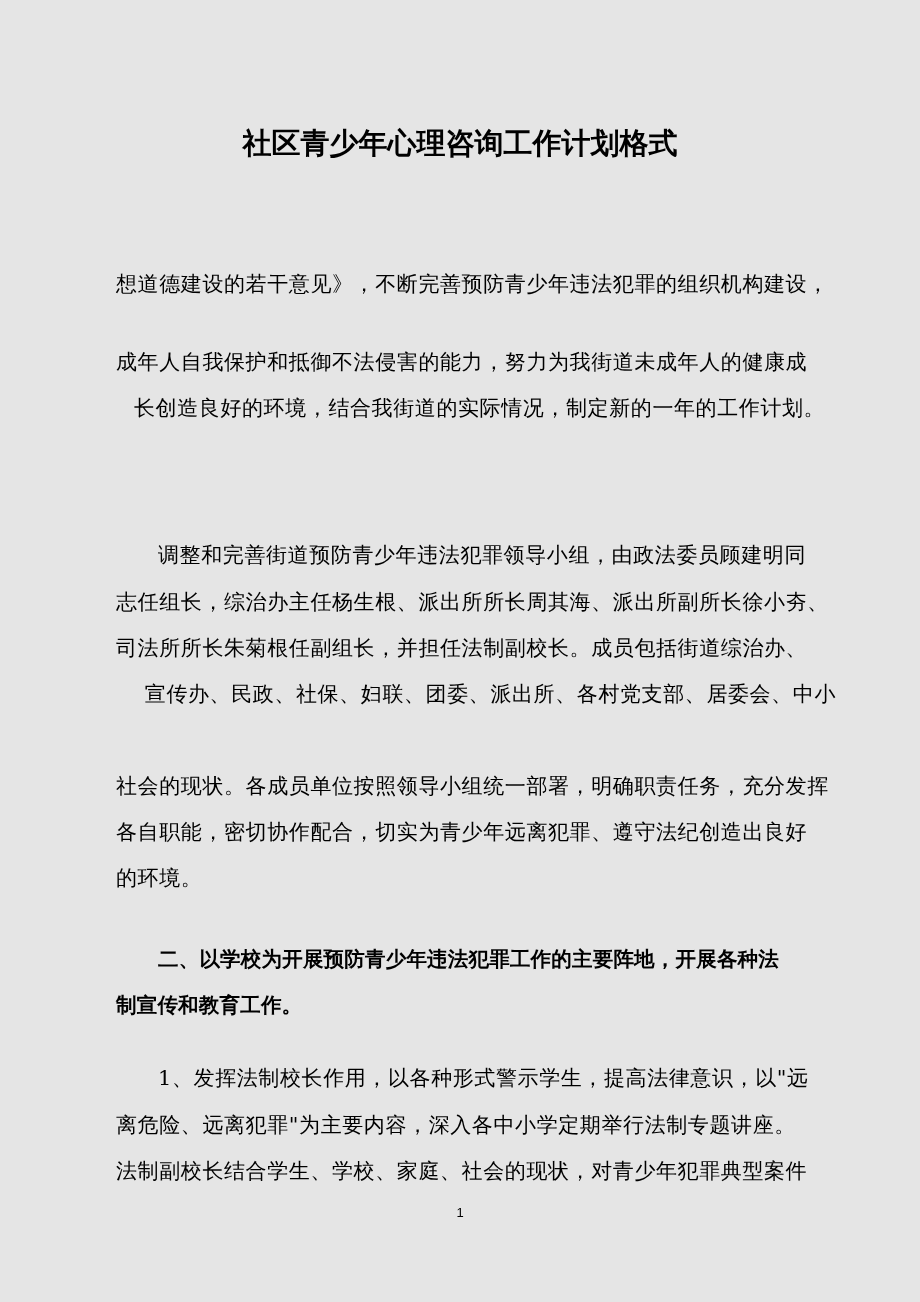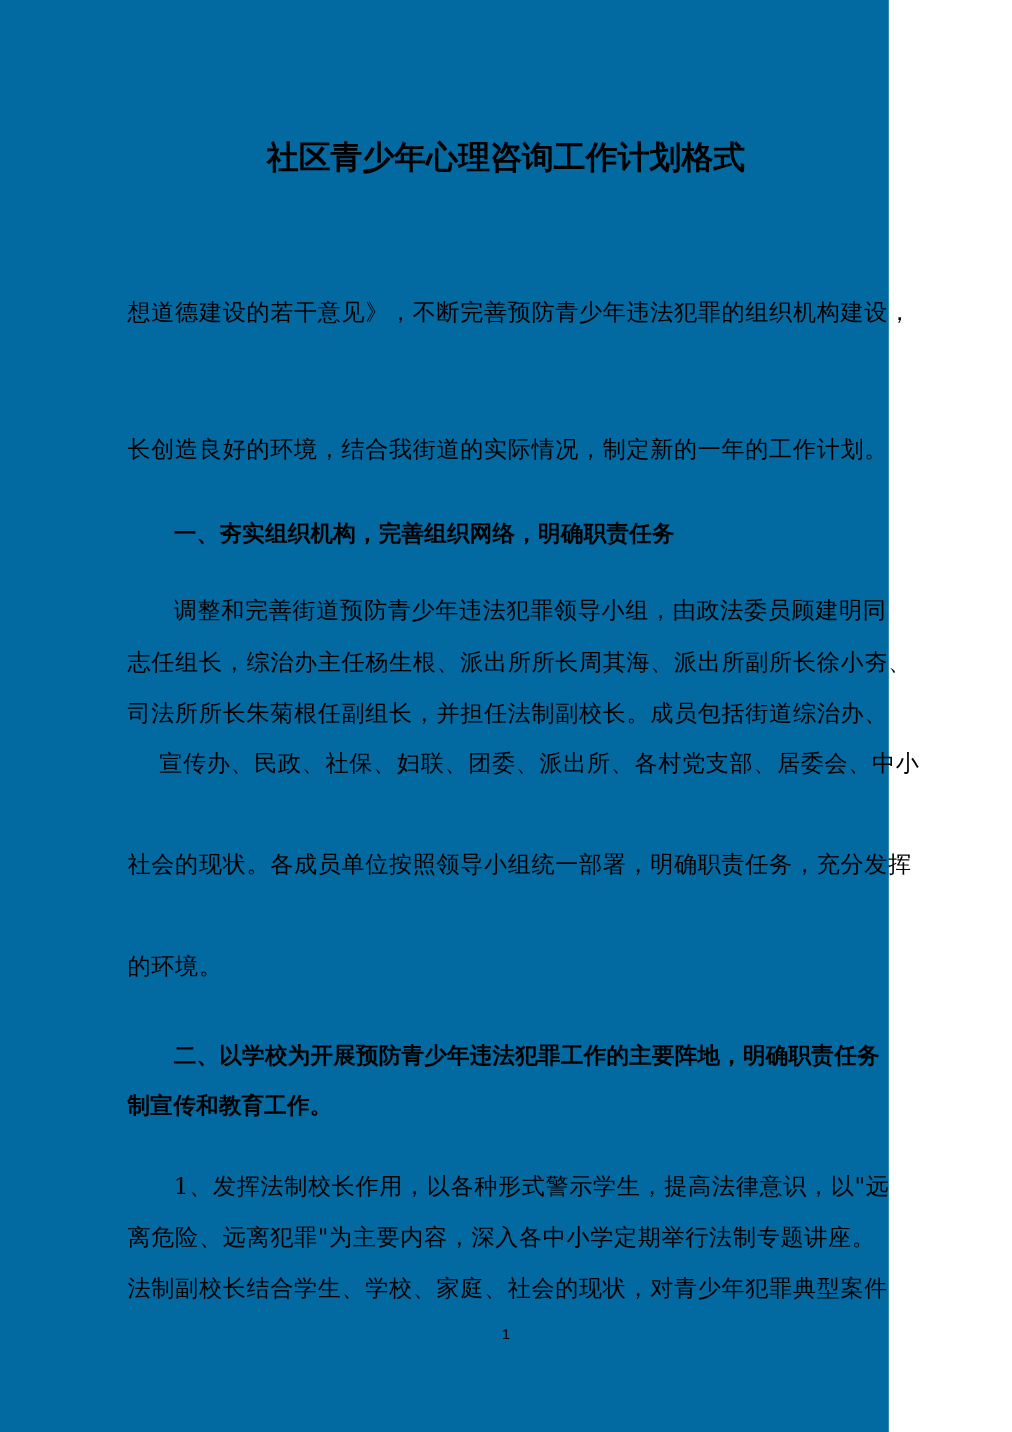--- a/index.html
+++ b/index.html
@@ -12,23 +12,23 @@
       height: 1302px;
       position: relative;
       overflow: hidden;
       font-family: "DejaVu Serif", "Liberation Serif", serif;
       color: #000000;
     }
     .page {
       position: absolute;
       left: 0;
       top: 0;
-      width: 808px;
+      width: 920px;
       height: 1302px;
-      background: #0369a1;
+      background: #e5e5e5;
     }
     .title {
       position: absolute;
       left: 0;
       top: 123px;
       width: 920px;
       text-align: center;
       font-family: "DejaVu Sans", "Liberation Sans", sans-serif;
       font-weight: bold;
       font-size: 29px;
@@ -65,32 +65,33 @@
     }
   </style>
 </head>
 <body>
 
 <div class="page">
 
   <div class="title">社区青少年心理咨询工作计划格式</div>
 
   <div class="line" style="top:255px;margin-top:14px;">想道德建设的若干意见》，不断完善预防青少年违法犯罪的组织机构建设，</div>
-  <div class="line" style="top:393px;">长创造良好的环境，结合我街道的实际情况，制定新的一年的工作计划。</div>
+  <div class="line" style="top:347px;">成年人自我保护和抵御不法侵害的能力，努力为我街道未成年人的健康成</div>
+  <div class="line" style="top:393px;margin-left:18px;">长创造良好的环境，结合我街道的实际情况，制定新的一年的工作计划。</div>
 
-  <div class="line indent heading" style="top:470px;">一、夯实组织机构，完善组织网络，明确职责任务</div>
 
   <div class="line indent" style="top:540px;">调整和完善街道预防青少年违法犯罪领导小组，由政法委员顾建明同</div>
   <div class="line" style="top:587px;">志任组长，综治办主任杨生根、派出所所长周其海、派出所副所长徐小夯、</div>
   <div class="line" style="top:633px;">司法所所长朱菊根任副组长，并担任法制副校长。成员包括街道综治办、</div>
   <div class="line" style="top:679px;text-align:right;">宣传办、民政、社保、妇联、团委、派出所、各村党支部、居委会、中小</div>
   <div class="line" style="top:771px;">社会的现状。各成员单位按照领导小组统一部署，明确职责任务，充分发挥</div>
+  <div class="line" style="top:817px;">各自职能，密切协作配合，切实为青少年远离犯罪、遵守法纪创造出良好</div>
   <div class="line" style="top:863px;">的环境。</div>
 
-  <div class="line indent heading" style="top:944px;">二、以学校为开展预防青少年违法犯罪工作的主要阵地，明确职责任务</div>
+  <div class="line indent heading" style="top:944px;">二、以学校为开展预防青少年违法犯罪工作的主要阵地，开展各种法</div>
   <div class="line heading" style="top:990px;">制宣传和教育工作。</div>
 
   <div class="line indent" style="top:1063px;">1、发挥法制校长作用，以各种形式警示学生，提高法律意识，以"远</div>
   <div class="line" style="top:1110px;">离危险、远离犯罪"为主要内容，深入各中小学定期举行法制专题讲座。</div>
   <div class="line" style="top:1156px;">法制副校长结合学生、学校、家庭、社会的现状，对青少年犯罪典型案件</div>
 
   <div class="page-number">1</div>
 
 </div>
 

